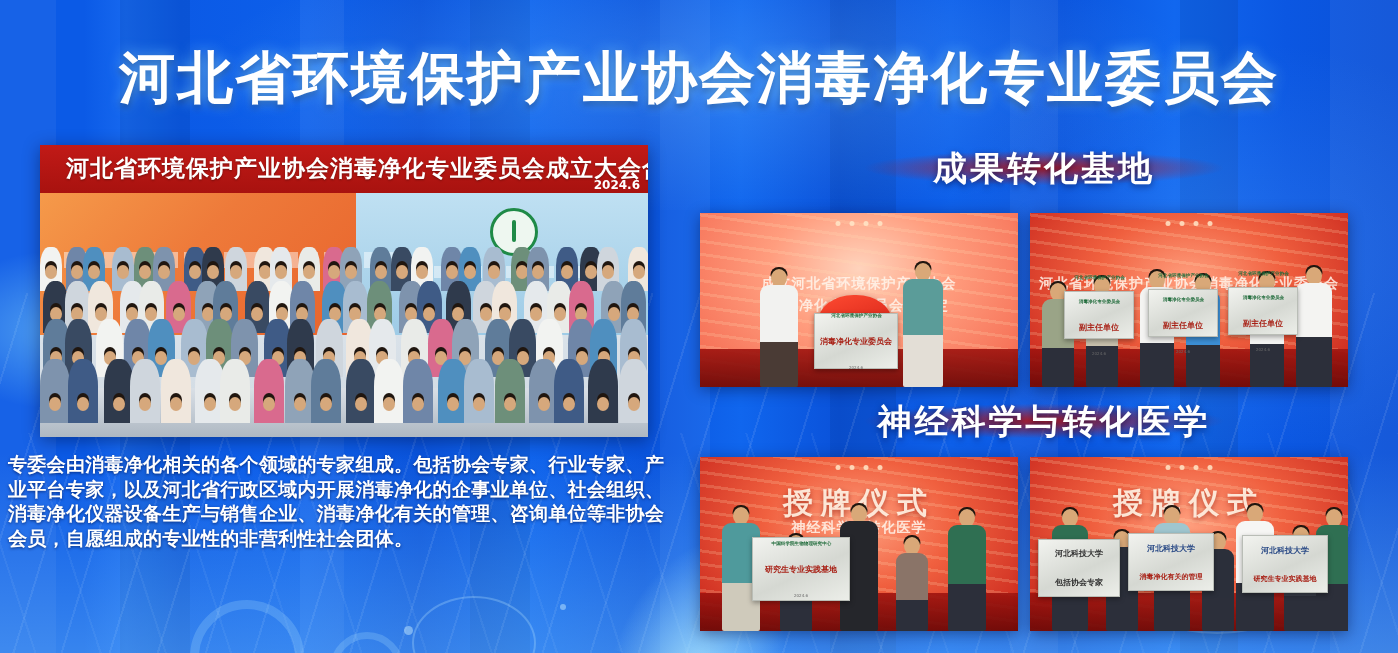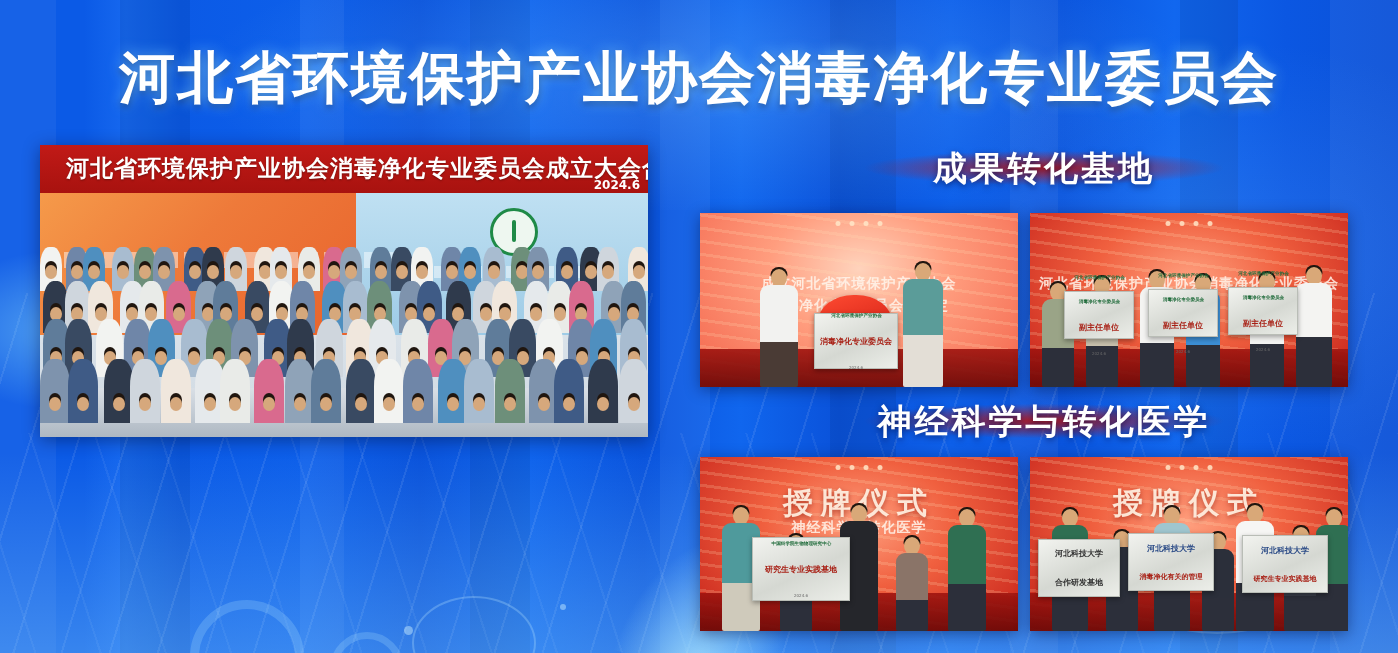--- a/index.html
+++ b/index.html
@@ -567,26 +567,27 @@
       <div class="head"></div>
       <div class="body" style="background:linear-gradient(180deg,#3a3f4a 0 60%,#2c2f3a 60%);width:34px;"></div>
     </div>
   <div class="person" style="left:282px;width:44px;height:122px;">
       <div class="hair"></div>
       <div class="head"></div>
       <div class="body" style="background:linear-gradient(180deg,#2f6f52 0 56%,#2c2f3a 56%);width:36px;"></div>
     </div>
   <div class="plaque" style="left:8px;bottom:34px;width:80px;height:56px;">
     <span class="l2" style="color:#333;">河北科技大学</span>
-    <span class="l2" style="color:#333;">合作研发基地</span>
+    <span class="l2" style="color:#333;">包括协会专家</span>
   </div>
   <div class="plaque" style="left:98px;bottom:40px;width:84px;height:56px;">
     <span class="l2" style="color:#2a4a86;">河北科技大学</span>
     <span class="l2" style="color:#a81f14;font-size:7px;">消毒净化有关的管理</span>
   </div>
   <div class="plaque" style="left:212px;bottom:38px;width:84px;height:56px;">
     <span class="l2" style="color:#2a4a86;">河北科技大学</span>
     <span class="l2" style="color:#a81f14;font-size:7px;">研究生专业实践基地</span>
   </div>
 </div>
 
 <div id="bodytext">
+  <p>专委会由消毒净化相关的各个领域的专家组成。包括协会专家、行业专家、产业平台专家，以及河北省行政区域内开展消毒净化的企事业单位、社会组织、消毒净化仪器设备生产与销售企业、消毒净化有关的管理、咨询单位等非协会会员，自愿组成的专业性的非营利性社会团体。</p>
 </div>
 
 </body></html>

